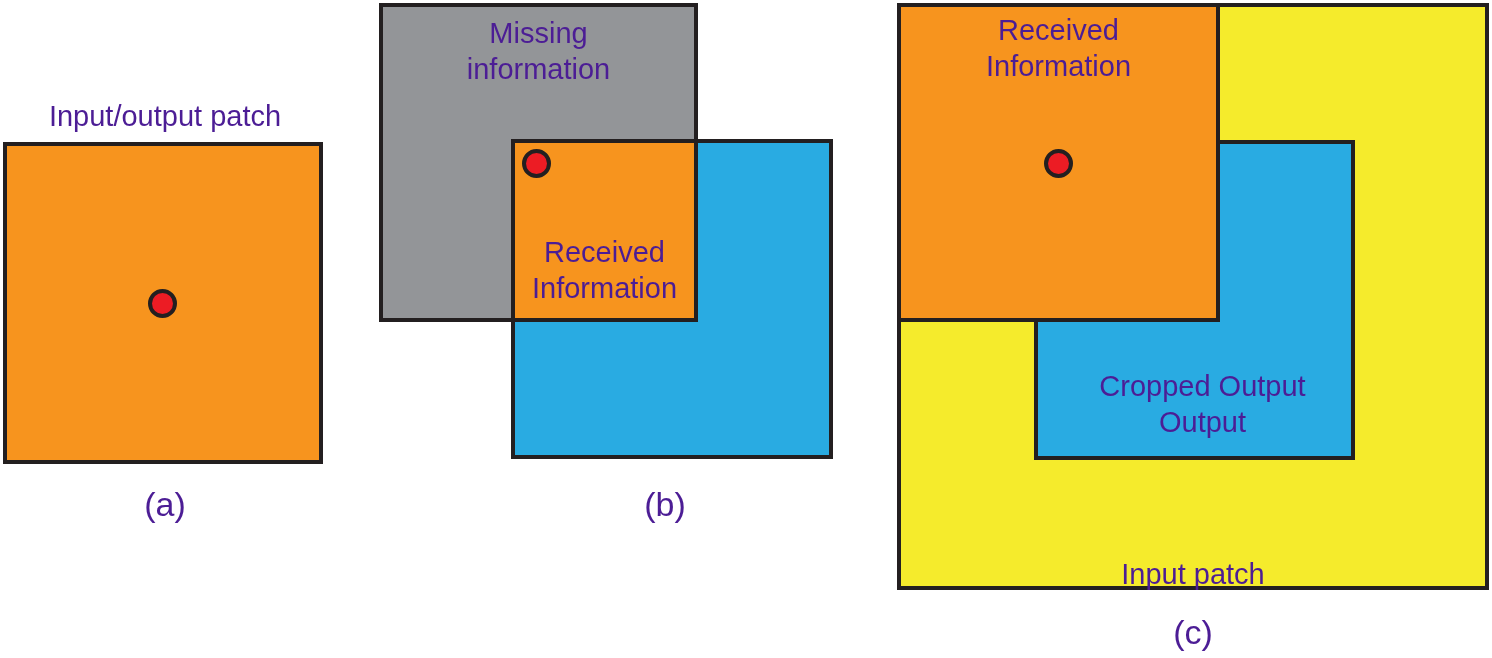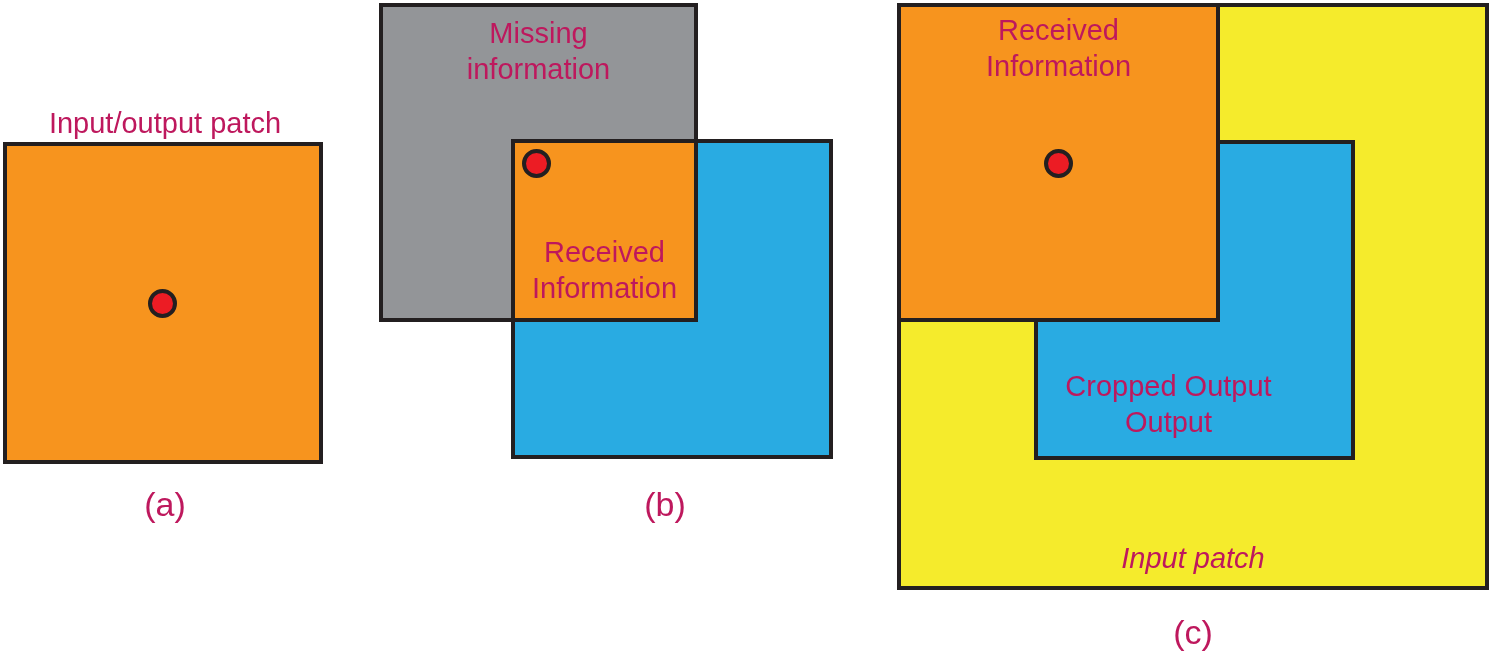--- a/index.html
+++ b/index.html
@@ -19,59 +19,59 @@
   .sq {
     position: absolute;
     box-sizing: border-box;
     border: 4px solid var(--outline);
   }
   .label {
     position: absolute;
     text-align: center;
     font-size: 29px;
     line-height: 36px;
-    color: #be185d;
+    color: #4c1d95;
     white-space: nowrap;
   }
   .cap {
     font-size: 34px;
     line-height: 40px;
   }
   .dot {
     position: absolute;
     box-sizing: content-box;
     width: 21px;
     height: 21px;
     border: 4px solid var(--outline);
     border-radius: 50%;
     background: var(--red);
   }
 
   
-  .title-a   { left: 0;    top: 98:; top: 98px;  width: 330px; margin-top: 7px; }
+  .title-a   { left: 0;    top: 98:; top: 98px;  width: 330px; }
   .sq-a      { left: 3px;  top: 142px; width: 320px; height: 322px; background: var(--orange); z-index: 2; }
   .dot-a     { left: 148px; top: 289px; z-index: 5; }
   .cap-a     { left: 0;    top: 484px; width: 330px; }
 
   
   .sq-b-gray   { left: 379px; top: 3px;   width: 319px; height: 319px; background: var(--gray);   z-index: 1; }
   .sq-b-blue   { left: 511px; top: 139px; width: 322px; height: 320px; background: var(--blue);   z-index: 1; }
   .sq-b-orange { left: 511px; top: 139px; width: 187px; height: 183px; background: var(--orange); z-index: 2; }
   .lbl-missing    { left: 379px; top: 15px;  width: 319px; z-index: 3; }
   .lbl-received-b { left: 511px; top: 234px; width: 187px; z-index: 3; }
   .dot-b       { left: 522px; top: 149px; z-index: 5; }
   .cap-b       { left: 600px; top: 484px; width: 130px; }
 
   
   .sq-c-yellow { left: 897px;  top: 3px;   width: 592px; height: 587px; background: var(--yellow); z-index: 1; }
   .sq-c-blue   { left: 1034px; top: 140px; width: 321px; height: 320px; background: var(--blue);   z-index: 2; }
   .sq-c-orange { left: 897px;  top: 3px;   width: 323px; height: 319px; background: var(--orange); z-index: 3; }
   .lbl-received-c { left: 897px;  top: 12px;  width: 323px; z-index: 4; }
-  .lbl-cropped    { left: 1008px; top: 368px; width: 321px; z-index: 4; text-align: center; }
-  .lbl-input      { left: 897px;  top: 540px; width: 592px; z-index: 4; font-style: italic; }
+  .lbl-cropped    { left: 1042px; top: 368px; width: 321px; z-index: 4; text-align: center; }
+  .lbl-input      { left: 897px;  top: 556px; width: 592px; z-index: 4; }
   .dot-c       { left: 1044px; top: 149px; z-index: 5; }
   .cap-c       { left: 1128px; top: 612px; width: 130px; }
 </style>
 </head>
 <body>
 
 <div class="stage">
 
   <div class="label title-a">Input/output patch</div>
 

